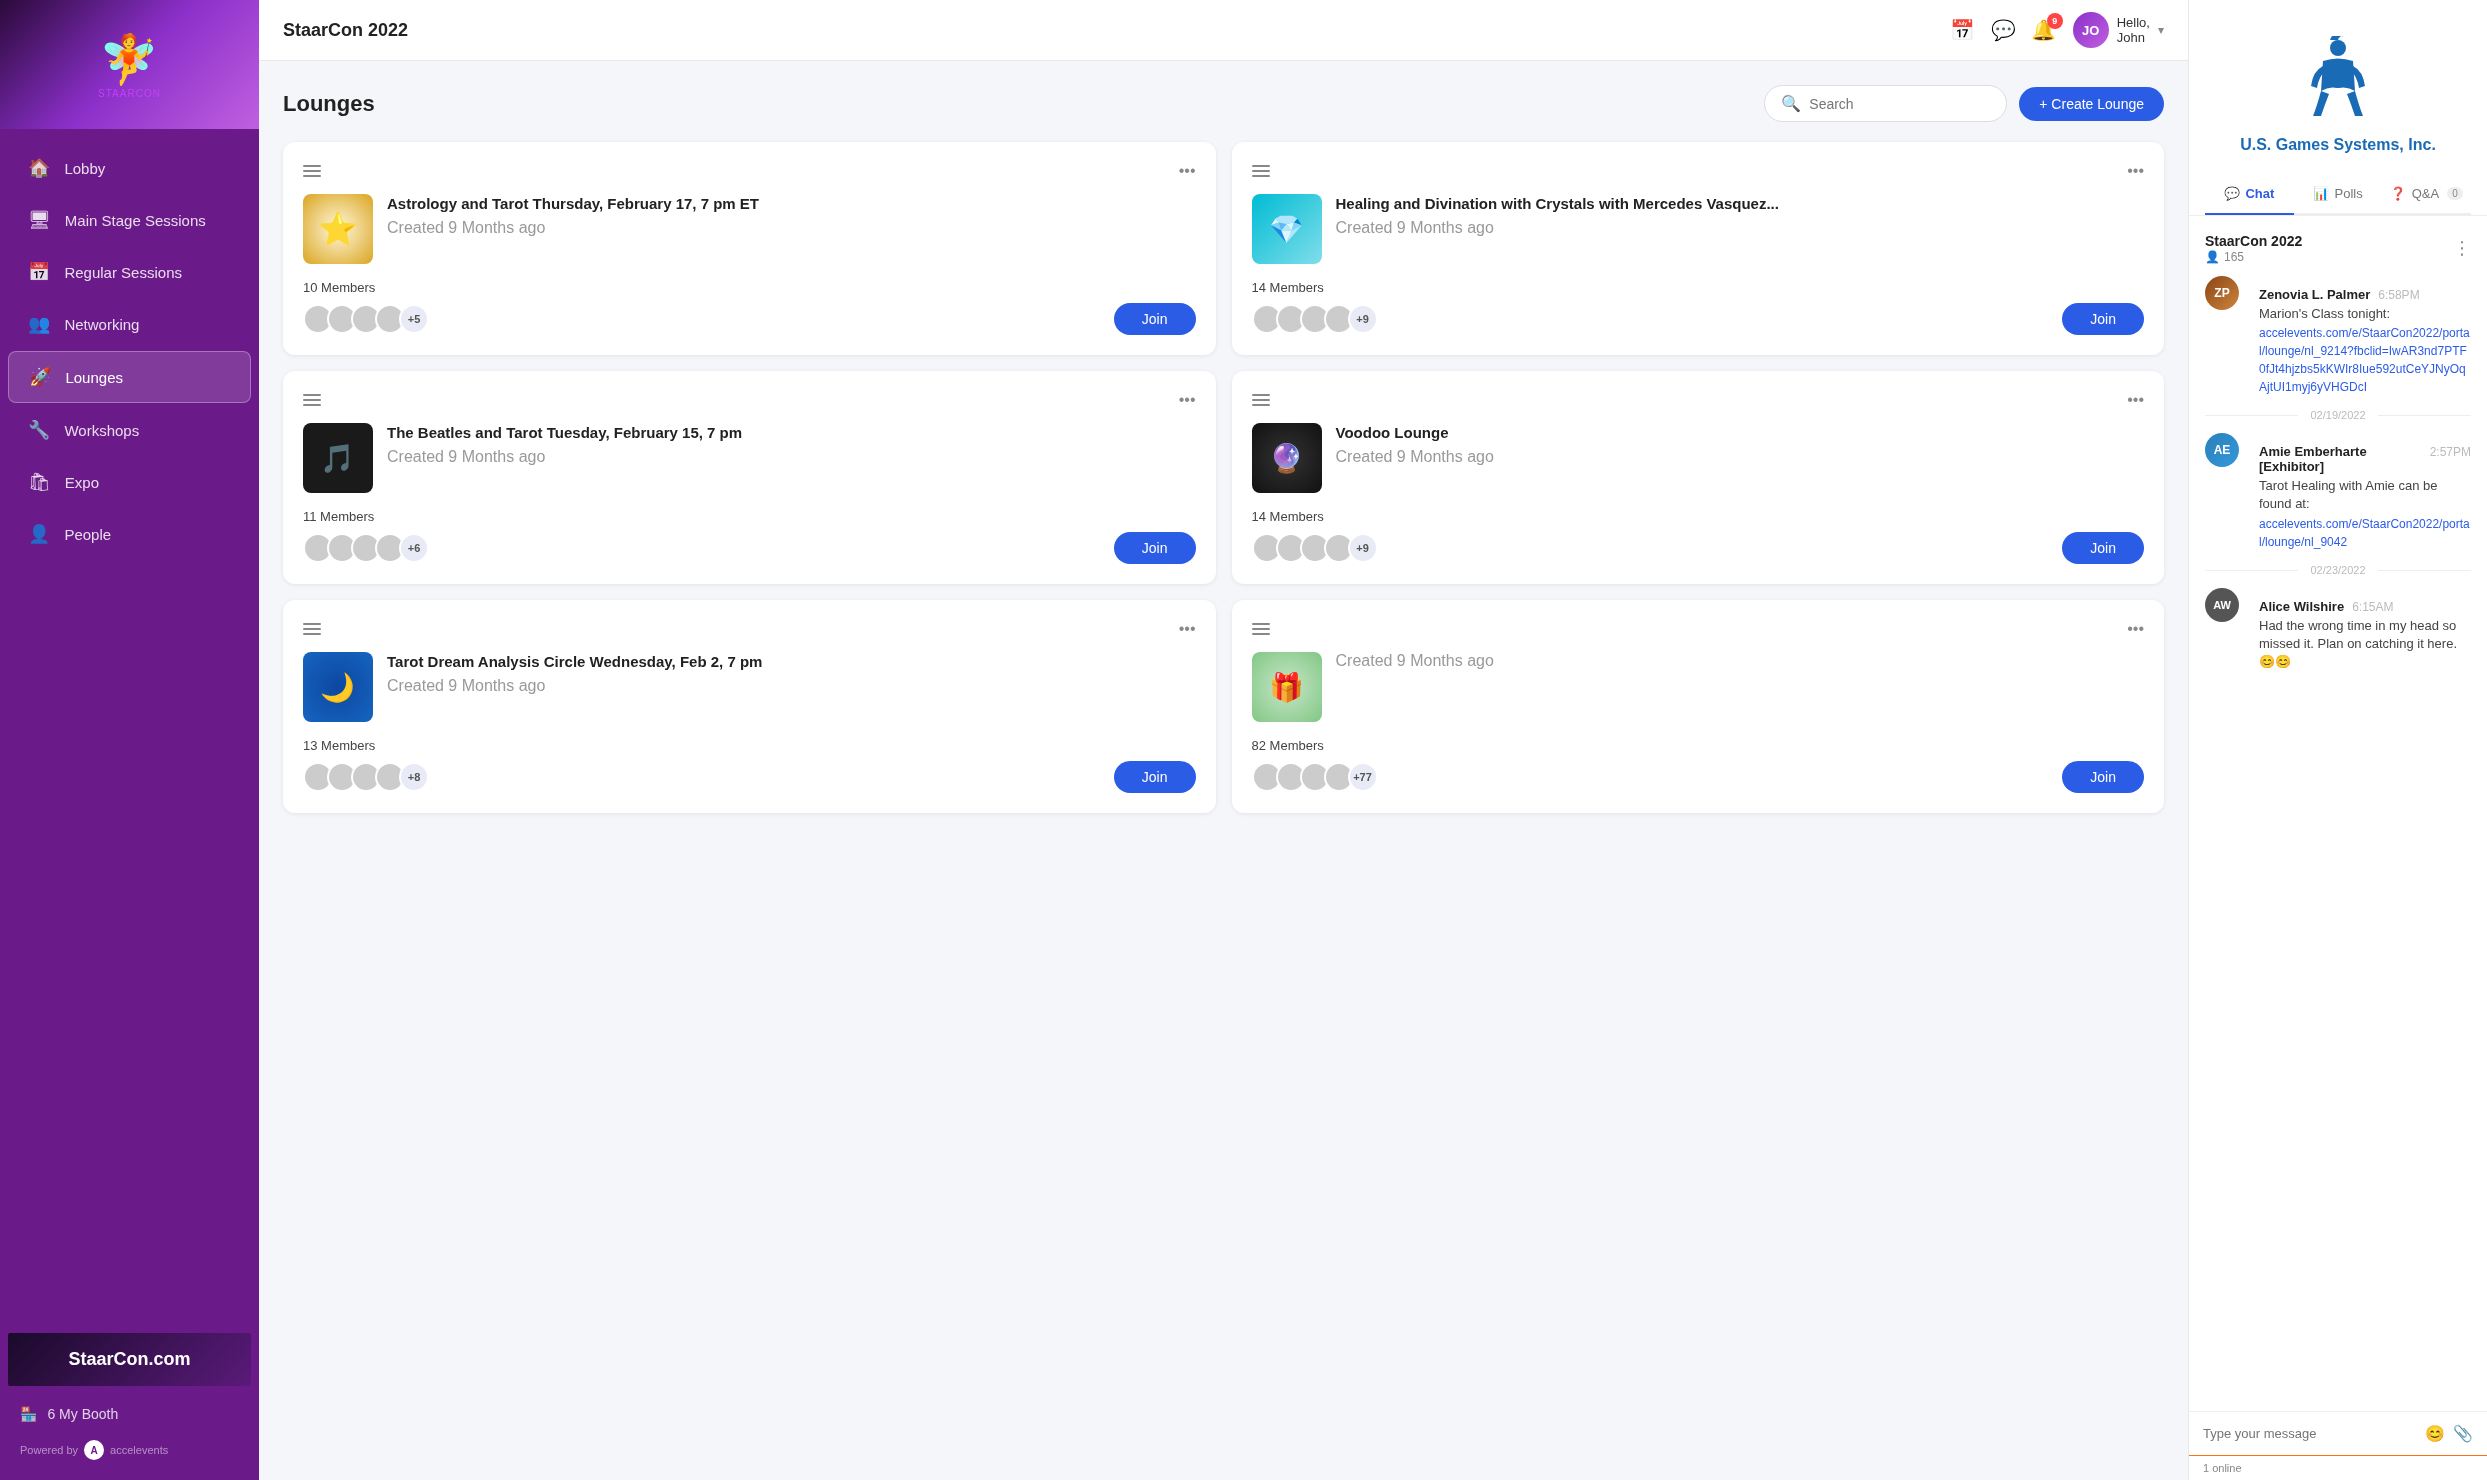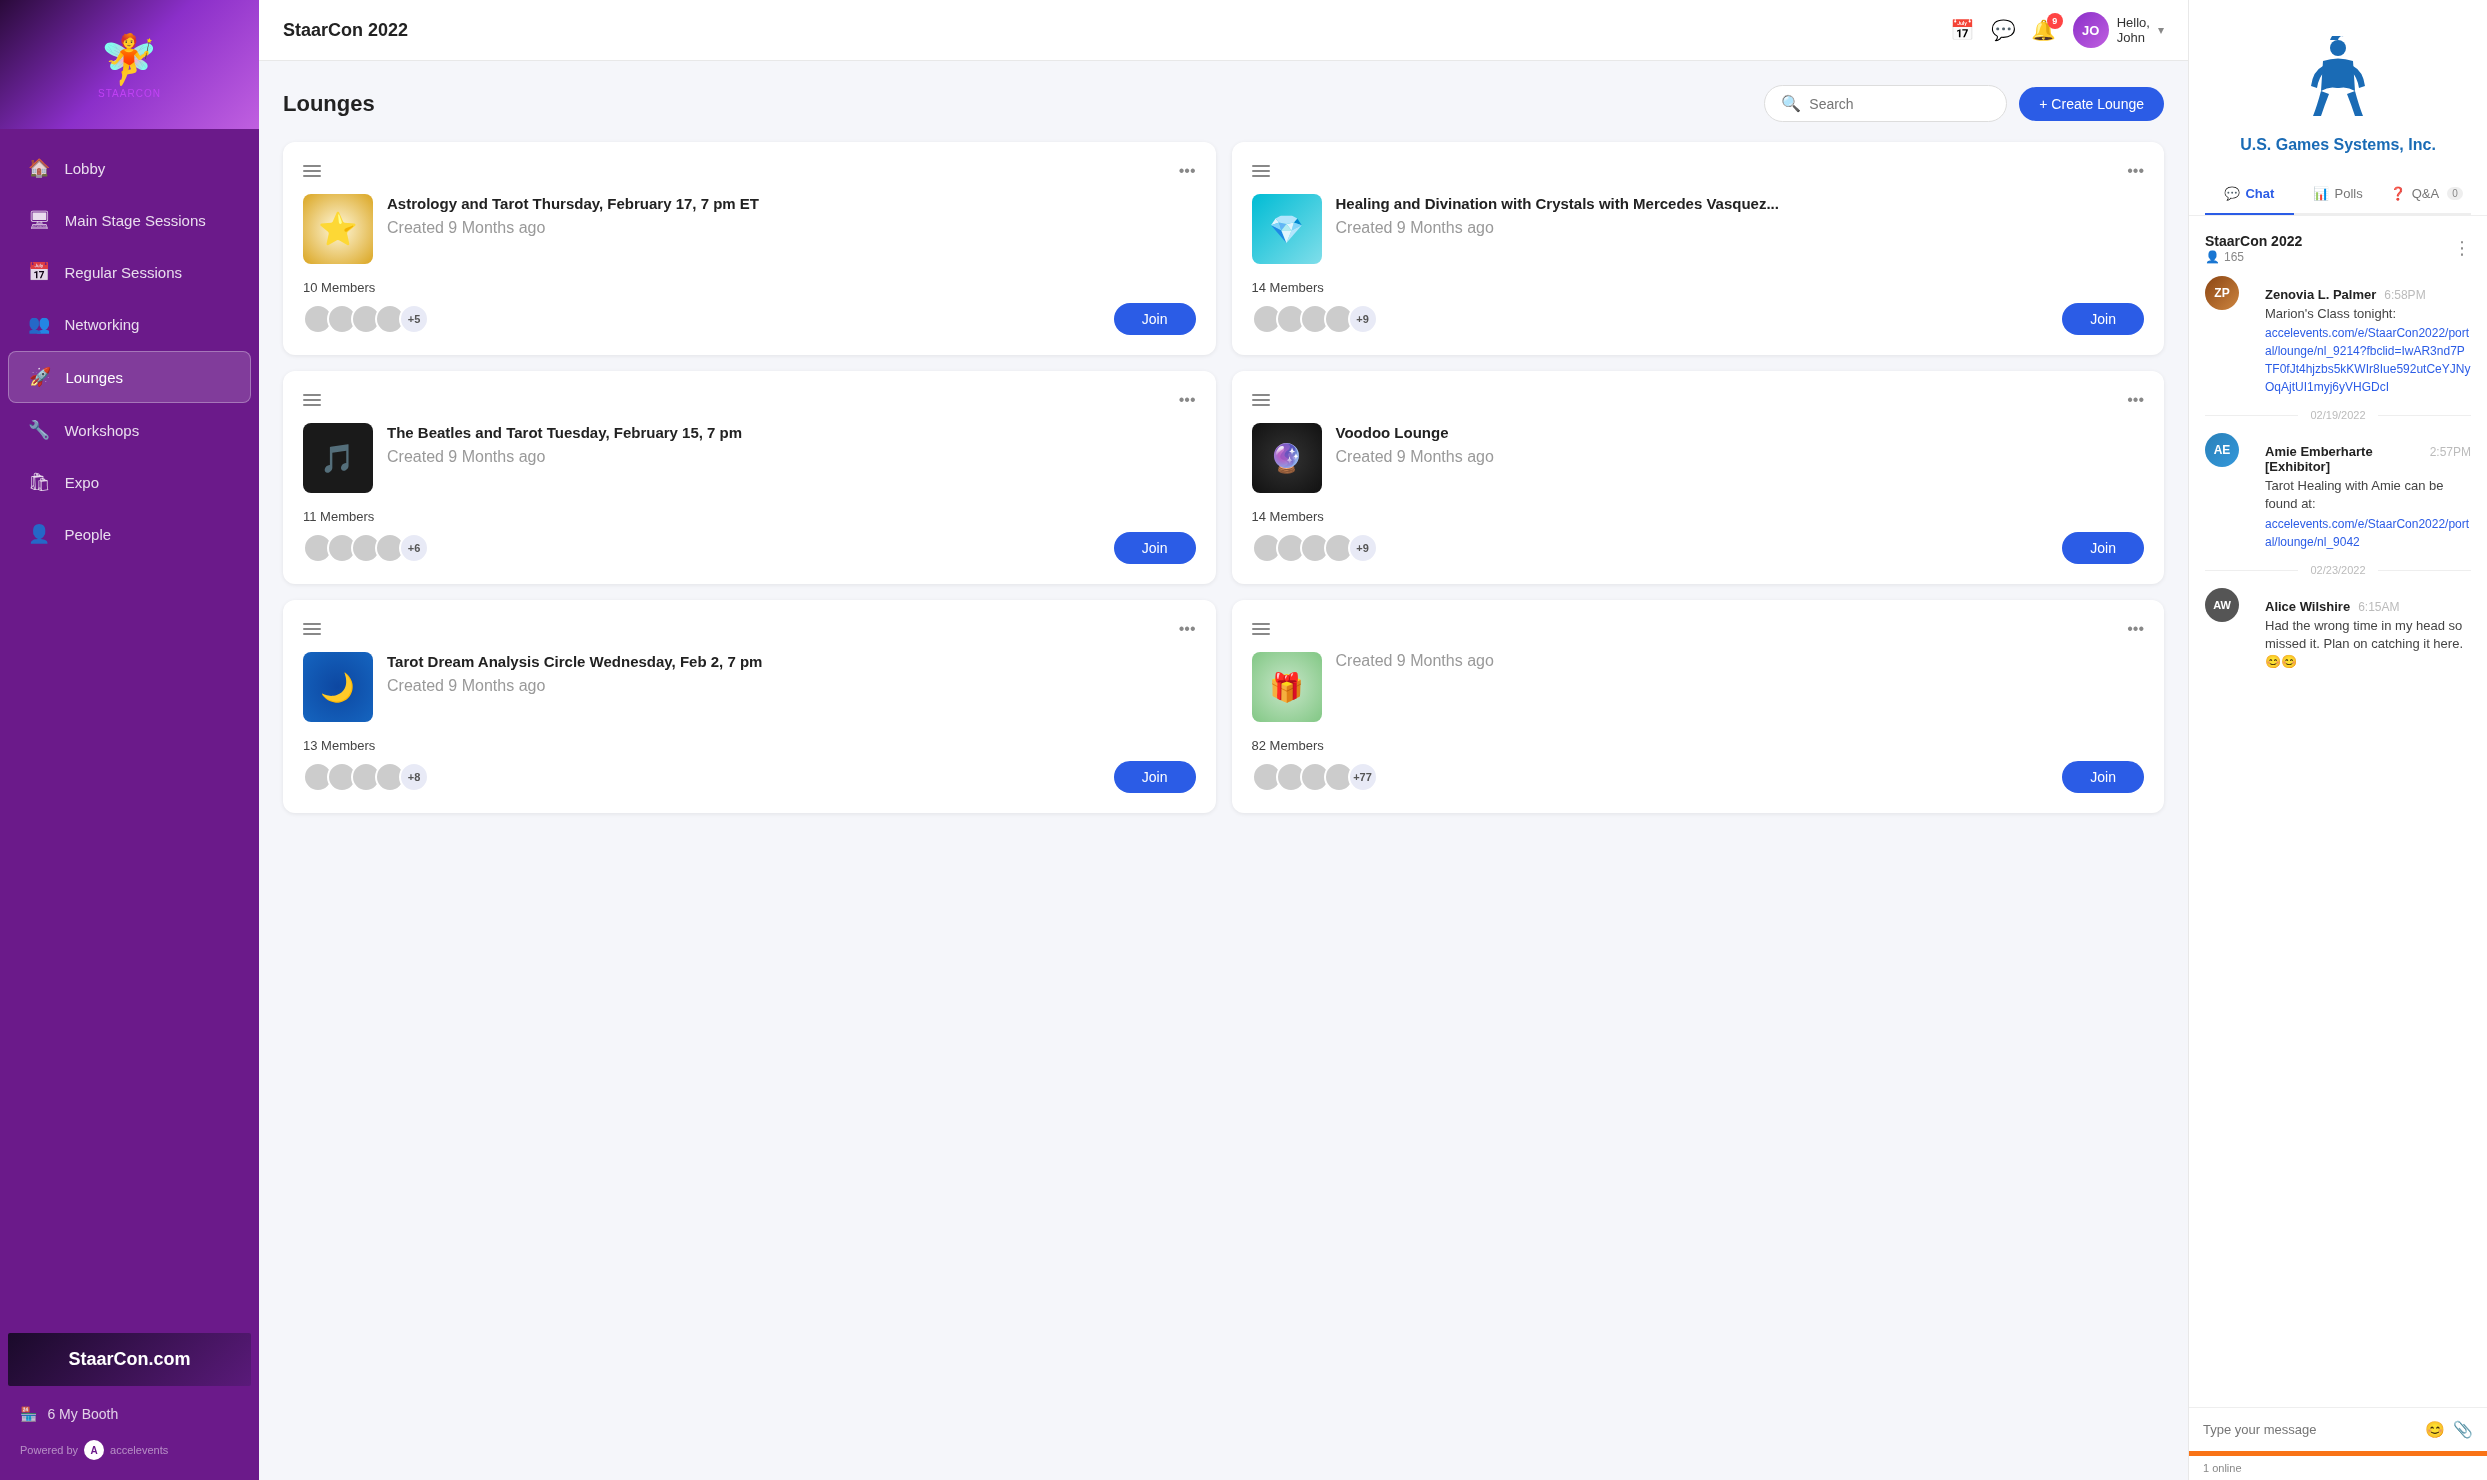--- a/index.html
+++ b/index.html
@@ -325,21 +325,21 @@
     .chat-date-separator::before, .chat-date-separator::after {
       content: '';
       position: absolute;
       top: 50%;
       width: 35%;
       height: 1px;
       background: #eee;
     }
     .chat-date-separator::before { left: 0; }
     .chat-date-separator::after { right: 0; }
-    .chat-message { display: flex; gap: 26px; margin-bottom: 14px; }
+    .chat-message { display: flex; gap: 20px; margin-bottom: 14px; }
     .chat-avatar {
       width: 34px;
       height: 34px;
       border-radius: 50%;
       background: linear-gradient(135deg, #8b4513, #cd853f);
       flex-shrink: 0;
       display: flex;
       align-items: center;
       justify-content: center;
       font-size: 12px;
@@ -360,21 +360,21 @@
       gap: 8px;
     }
     .chat-input {
       flex: 1;
       border: none;
       outline: none;
       font-size: 13px;
       color: #888;
       background: transparent;
     }
-    .chat-online { padding: 6px 14px; font-size: 11px; color: #888; border-top: 5px solid #f97316; }
+    .chat-online { padding: 6px 14px; font-size: 11px; color: #888; border-top: 1px solid #f97316; }
 
     
     .av-1 { background: #c0392b; }
     .av-2 { background: #8e44ad; }
     .av-3 { background: #2980b9; }
     .av-4 { background: #27ae60; }
     .av-5 { background: #e67e22; }
     .av-6 { background: #7f8c8d; }
     .av-7 { background: #d35400; }
     .av-8 { background: #1abc9c; }

